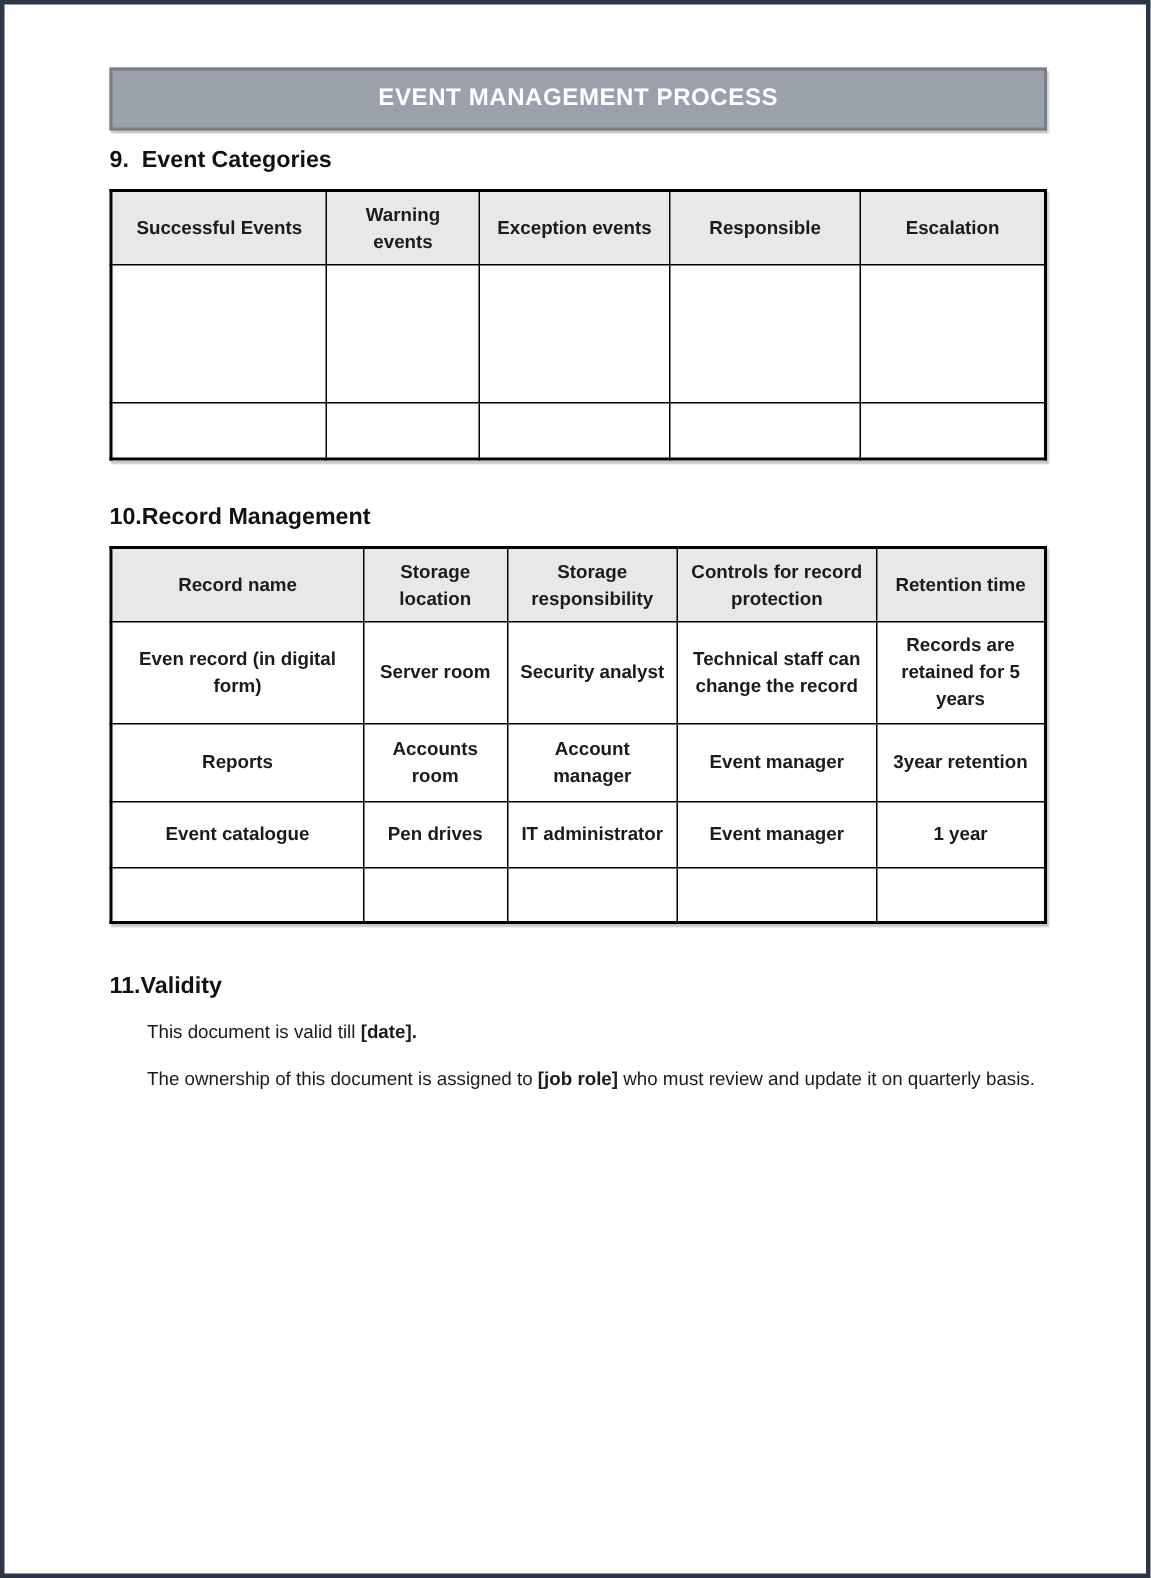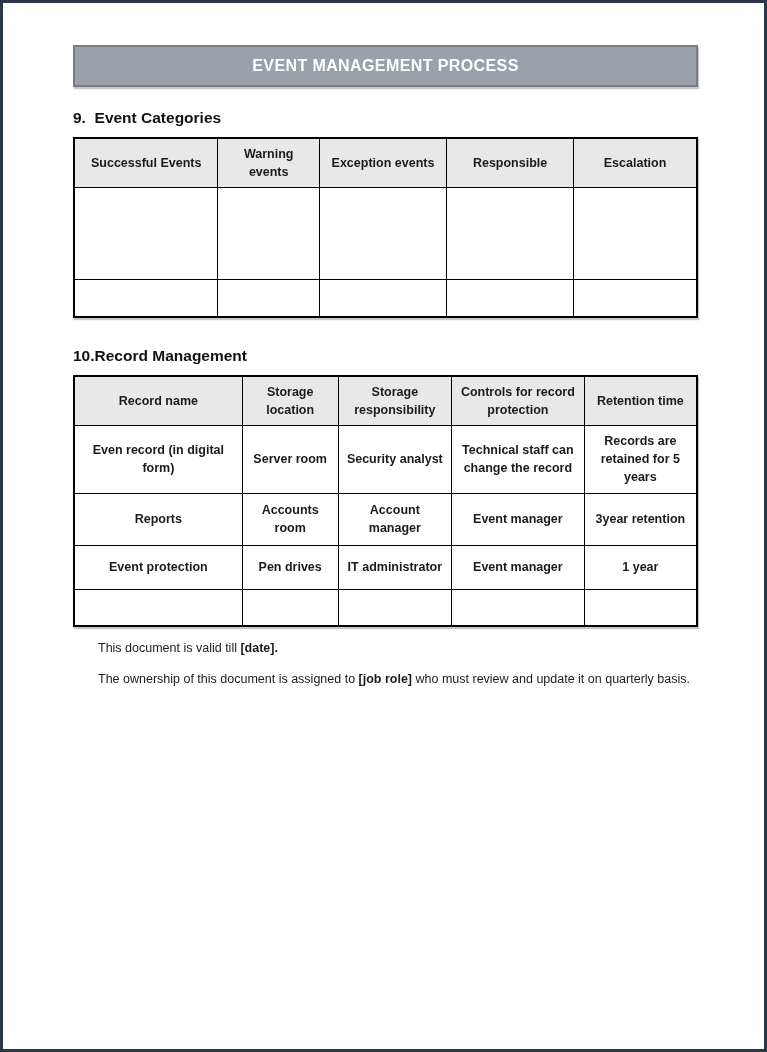--- a/index.html
+++ b/index.html
@@ -38,21 +38,21 @@
     font-size: 16px;
     letter-spacing: 0.4px;
     white-space: pre-wrap;
   }
   h2.section-heading {
     font-size: 15.5px;
     font-weight: bold;
     color: #111111;
     white-space: pre-wrap;
   }
-  .h9  { margin-top: 22px; }
+  .h9  { margin-top: 11px; }
   .h10 { margin-top: 29px; }
   .h11 { margin-top: 33px; }
   table.doc-table {
     margin-top: 10px;
     width: 100%;
     border-collapse: collapse;
     border: 2px solid #000000;
     box-shadow: 1px 2px 1px rgba(130,130,130,0.45);
     table-layout: fixed;
   }
@@ -179,35 +179,36 @@
             <td>Records are retained for 5 years</td>
           </tr>
           <tr>
             <td>Reports</td>
             <td>Accounts room</td>
             <td>Account manager</td>
             <td>Event manager</td>
             <td>3year retention</td>
           </tr>
           <tr>
-            <td>Event protection</td>
+            <td>Event catalogue</td>
             <td>Pen drives</td>
             <td>IT administrator</td>
             <td>Event manager</td>
             <td>1 year</td>
           </tr>
           <tr>
             <td></td>
             <td></td>
             <td></td>
             <td></td>
             <td></td>
           </tr>
         </tbody>
       </table>
 
+    <h2 class="section-heading h11">11.Validity</h2>
 
     <p class="paragraph"><span>This document is valid till </span><b>[date].</b></p>
     <p class="paragraph"><span>The ownership of this document is assigned to </span><b>[job role]</b><span> who must review and update it on quarterly basis.</span></p>
 
   </div>
 
 </div>
 
 </body></html>

